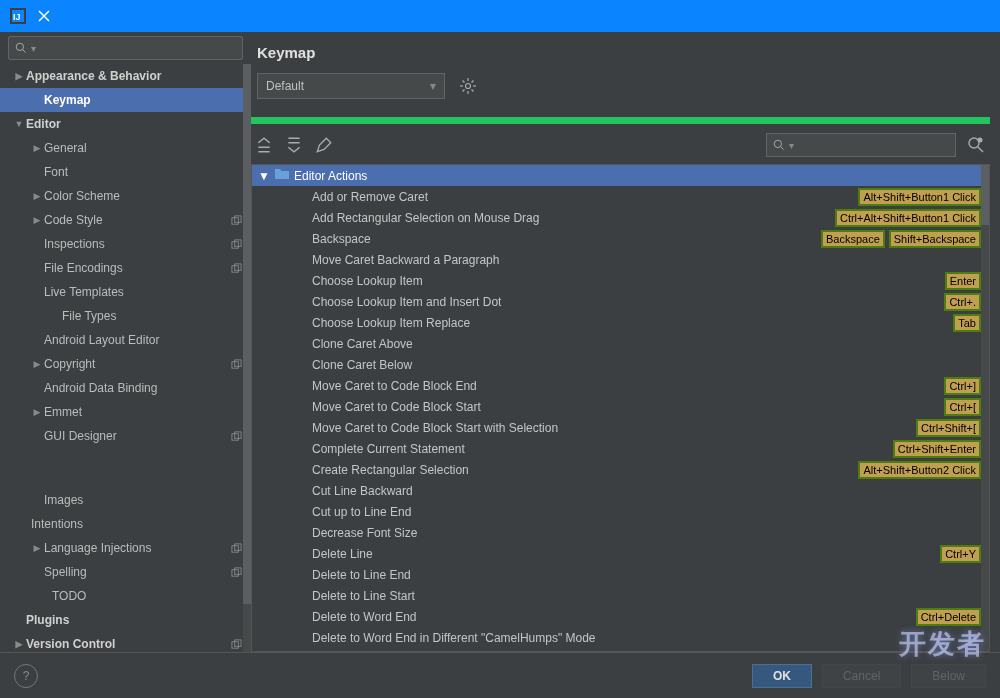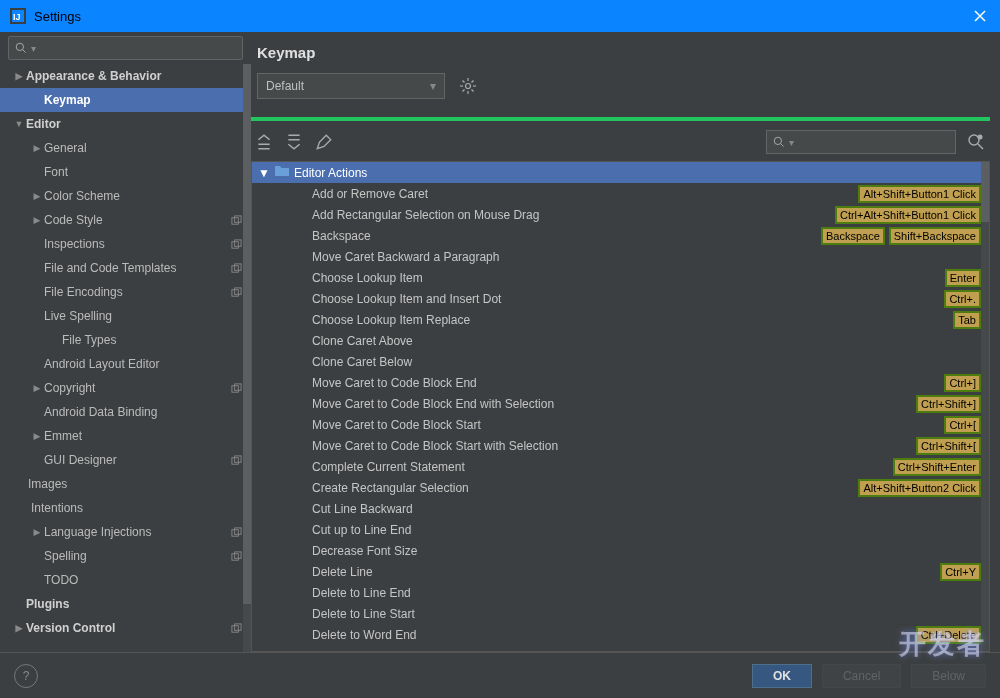--- a/index.html
+++ b/index.html
@@ -1,18 +1,18 @@
 <!DOCTYPE html>
 <html><head>
 <meta charset="utf-8">
 <style>
 * { margin: 0; padding: 0; box-sizing: border-box; font-family: "Segoe UI", Arial, sans-serif; -webkit-font-smoothing: antialiased; }
 body { width: 1000px; height: 698px; background: #3c3f41; color: #bbbbbb; font-size: 12px; overflow: hidden; }
 
-.titlebar { height: 32px; background: #0a84ff; display: flex; align-items: center; padding: 0 10px; color: #000000; font-size: 13px; }
+.titlebar { height: 32px; background: #0a84ff; display: flex; align-items: center; padding: 0 10px; color: #ffffff; font-size: 13px; }
 .titlebar .icon { width: 16px; height: 16px; margin-right: 8px; }
 .titlebar .title { flex: 1; }
 .titlebar .close { width: 20px; height: 20px; display: flex; align-items: center; justify-content: center; cursor: pointer; }
 
 .container { display: flex; height: 620px; }
 
 .sidebar { width: 251px; background: #3c3f41; display: flex; flex-direction: column; }
 .search-wrap { padding: 4px 8px; }
 .search-box { width: 100%; height: 24px; background: #45494a; border: 1px solid #646464; border-radius: 2px; display: flex; align-items: center; padding: 0 6px; }
 .search-box svg { width: 13px; height: 13px; }
@@ -22,21 +22,21 @@
 .tree-item.top { color: #d0d0d0; font-weight: bold; }
 .tree-item.selected { background: #4b6eaf; color: #fff; }
 .tree-item .arrow { width: 14px; display: flex; justify-content: center; }
 .tree-item .label { flex: 1; white-space: nowrap; overflow: hidden; text-overflow: ellipsis; }
 .tree-item .overridable { width: 14px; display: flex; justify-content: center; color: #8b8b8b; }
 .tree-scrollbar { position: absolute; right: 0; width: 8px; background: #45494a; height: 612px; top: 0; }
 .tree-scrollthumb { width: 8px; background: #5c5f61; height: 540px; position: absolute; top: 0; }
 
 .main { flex: 1; background: #3c3f41; display: flex; flex-direction: column; padding: 0 10px 0 0; }
 .main-header { padding: 12px 0 12px 6px; font-size: 15px; font-weight: bold; color: #e0e0e0; }
-.main-top { display: flex; align-items: center; gap: 14px; padding: 0 0 18px 6px; border-bottom: 4px solid #22c55e; margin-bottom: 6px; }
+.main-top { display: flex; align-items: center; gap: 14px; padding: 0 0 18px 6px; border-bottom: 7px solid #22c55e; margin-bottom: 6px; }
 .dropdown { width: 188px; height: 26px; background: #45494a; border: 1px solid #646464; display: flex; align-items: center; padding: 0 8px; color: #c0c0c0; font-size: 12px; }
 .dropdown .dd-label { flex: 1; }
 .gear { width: 18px; height: 18px; cursor: pointer; color: #aaa; }
 
 .toolbar { display: flex; align-items: center; padding: 3px 4px; }
 .toolbar-left { display: flex; gap: 12px; flex: 1; }
 .tool-btn { width: 18px; height: 18px; display: flex; align-items: center; justify-content: center; cursor: pointer; color: #aaa; }
 .km-search { width: 190px; height: 24px; background: #45494a; border: 1px solid #646464; display: flex; align-items: center; padding: 0 6px; }
 .find-action { width: 20px; margin-left: 10px; cursor: pointer; display: flex; align-items: center; justify-content: center; }
 
@@ -62,21 +62,20 @@
 <body>
 
 <div class="titlebar">
   <span class="icon">
     <svg viewBox="0 0 16 16">
         <rect width="16" height="16" fill="#3c3f41"></rect>
         <rect x="2" y="2" width="12" height="12" fill="#0a84ff"></rect>
         <text x="3" y="12" fill="#fff" font-size="9" font-weight="bold">IJ</text>
       </svg>
   </span>
-  <span class="title">Settings</span>
   <span class="close">
     <svg width="12" height="12" viewBox="0 0 12 12">
         <path d="M1 1 L11 11 M11 1 L1 11" stroke="#fff" stroke-width="1.5"></path>
       </svg>
   </span>
 </div>
 
 <div class="container">
   <div class="sidebar">
     <div class="search-wrap">
@@ -137,41 +136,31 @@
           <span class="label">Inspections</span>
           <span class="overridable">
             <svg width="11" height="11" viewBox="0 0 12 12">
               <rect x="1" y="3" width="7" height="7" fill="none" stroke="#888" stroke-width="1"></rect>
               <rect x="4" y="1" width="7" height="7" fill="none" stroke="#888" stroke-width="1"></rect>
             </svg>
           </span>
         </div>
         <div class="tree-item" style="padding-left: 30px;">
           <span class="arrow" style="font-size: 9px; color: rgb(138, 138, 138);"></span>
-          <span class="label">File and Code Templates</span>
-          <span class="overridable">
-            <svg width="11" height="11" viewBox="0 0 12 12">
-              <rect x="1" y="3" width="7" height="7" fill="none" stroke="#888" stroke-width="1"></rect>
-              <rect x="4" y="1" width="7" height="7" fill="none" stroke="#888" stroke-width="1"></rect>
-            </svg>
-          </span>
-        </div>
-        <div class="tree-item" style="padding-left: 30px;">
-          <span class="arrow" style="font-size: 9px; color: rgb(138, 138, 138);"></span>
           <span class="label">File Encodings</span>
           <span class="overridable">
             <svg width="11" height="11" viewBox="0 0 12 12">
               <rect x="1" y="3" width="7" height="7" fill="none" stroke="#888" stroke-width="1"></rect>
               <rect x="4" y="1" width="7" height="7" fill="none" stroke="#888" stroke-width="1"></rect>
             </svg>
           </span>
         </div>
         <div class="tree-item" style="padding-left: 30px;">
           <span class="arrow" style="font-size: 9px; color: rgb(138, 138, 138);"></span>
-          <span class="label">Live Spelling</span>
+          <span class="label">Live Templates</span>
           <span class="overridable"></span>
         </div>
         <div class="tree-item" style="padding-left: 48px;">
           <span class="arrow" style="font-size: 9px; color: rgb(138, 138, 138);"></span>
           <span class="label">File Types</span>
           <span class="overridable"></span>
         </div>
         <div class="tree-item" style="padding-left: 30px;">
           <span class="arrow" style="font-size: 9px; color: rgb(138, 138, 138);"></span>
           <span class="label">Android Layout Editor</span>
@@ -200,21 +189,21 @@
         <div class="tree-item" style="padding-left: 30px;">
           <span class="arrow" style="font-size: 9px; color: rgb(138, 138, 138);"></span>
           <span class="label">GUI Designer</span>
           <span class="overridable">
             <svg width="11" height="11" viewBox="0 0 12 12">
               <rect x="1" y="3" width="7" height="7" fill="none" stroke="#888" stroke-width="1"></rect>
               <rect x="4" y="1" width="7" height="7" fill="none" stroke="#888" stroke-width="1"></rect>
             </svg>
           </span>
         </div>
-        <div class="tree-item" style="padding-left: 14px;">
+        <div class="tree-item" style="padding-left: 30px; margin-top: 40px;">
           <span class="arrow" style="font-size: 9px; color: rgb(138, 138, 138);"></span>
           <span class="label">Images</span>
           <span class="overridable"></span>
         </div>
         <div class="tree-item" style="padding-left: 17px;">
           <span class="arrow" style="font-size: 9px; color: rgb(138, 138, 138);"></span>
           <span class="label">Intentions</span>
           <span class="overridable"></span>
         </div>
         <div class="tree-item" style="padding-left: 30px;">
@@ -230,21 +219,21 @@
         <div class="tree-item" style="padding-left: 30px;">
           <span class="arrow" style="font-size: 9px; color: rgb(138, 138, 138);"></span>
           <span class="label">Spelling</span>
           <span class="overridable">
             <svg width="11" height="11" viewBox="0 0 12 12">
               <rect x="1" y="3" width="7" height="7" fill="none" stroke="#888" stroke-width="1"></rect>
               <rect x="4" y="1" width="7" height="7" fill="none" stroke="#888" stroke-width="1"></rect>
             </svg>
           </span>
         </div>
-        <div class="tree-item" style="padding-left: 30px;">
+        <div class="tree-item" style="padding-left: 38px;">
           <span class="arrow" style="font-size: 9px; color: rgb(138, 138, 138);"></span>
           <span class="label">TODO</span>
           <span class="overridable"></span>
         </div>
         <div class="tree-item top" style="padding-left: 12px;">
           <span class="arrow" style="font-size: 9px; color: rgb(138, 138, 138);"></span>
           <span class="label">Plugins</span>
           <span class="overridable"></span>
         </div>
         <div class="tree-item top" style="padding-left: 12px;">
@@ -378,26 +367,20 @@
             <span class="name">Clone Caret Below</span>
             <span class="sc"></span>
           </div>
           <div class="km-row">
             <span class="name">Move Caret to Code Block End</span>
             <span class="sc">
               <span class="shortcut">Ctrl+]</span>
             </span>
           </div>
           <div class="km-row">
-            <span class="name">Move Caret to Code Block End with Selection</span>
-            <span class="sc">
-              <span class="shortcut">Ctrl+Shift+]</span>
-            </span>
-          </div>
-          <div class="km-row">
             <span class="name">Move Caret to Code Block Start</span>
             <span class="sc">
               <span class="shortcut">Ctrl+[</span>
             </span>
           </div>
           <div class="km-row">
             <span class="name">Move Caret to Code Block Start with Selection</span>
             <span class="sc">
               <span class="shortcut">Ctrl+Shift+[</span>
             </span>

